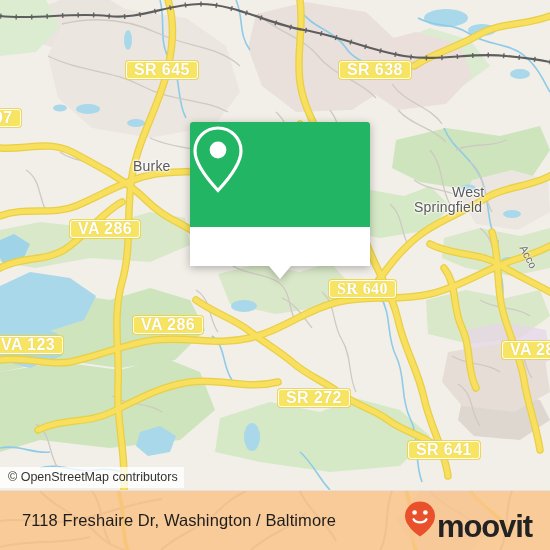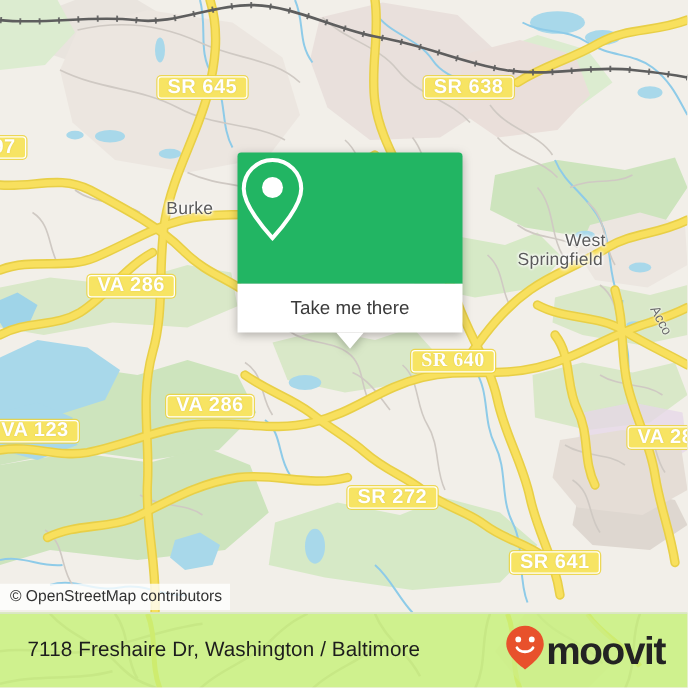--- a/index.html
+++ b/index.html
@@ -96,40 +96,40 @@
     font-size:12.5px;
     padding:3px 6px 4px 8px;
     white-space:nowrap;
     z-index:5;
   }
 
   
   #footer {
     position:absolute;
     left:0; top:490px; width:550px; height:60px;
-    background:#bef264;
+    background:#fdba74;
     border-top:1px solid #e2e2e2;
     display:flex; align-items:center; justify-content:space-between;
     padding:0 18px 0 22px;
     z-index:10;
   }
   #footer-ghost {
     position:absolute; left:0; top:0; width:550px; height:60px;
     overflow:hidden; opacity:.32; pointer-events:none;
   }
   #footer-address {
     position:relative;
     font-size:16.5px;
     color:#1d1d1d;
     letter-spacing:.1px;
     z-index:2;
   }
   #logo {
     position:relative;
-    display:flex; align-items:center; gap:1px;
+    display:flex; align-items:flex-end; gap:1px;
     z-index:2;
   }
   #logo-word {
     font-size:31px;
     font-weight:bold;
     color:#232323;
     letter-spacing:-1.1px;
     line-height:30px;
   }
 </style>
@@ -290,21 +290,20 @@
   <div id="popup">
     <div id="popup-head">
       <span>
         <svg width="56" height="72" viewBox="0 0 56 72">
           <path d="M28,6 C15.3,6 5,16.3 5,29 C5,42.5 22,62 28,68.5 C34,62 51,42.5 51,29 C51,16.3 40.7,6 28,6 Z" fill="none" stroke="#ffffff" stroke-width="3.2"></path>
           <circle cx="28" cy="28" r="8.4" fill="#ffffff"></circle>
         </svg>
       </span>
     </div>
     <div id="popup-body">
-      <span id="popup-body-label">Take me there</span>
       <div id="popup-tail"></div>
     </div>
   </div>
 
 </div>
 
 <div id="attribution">© OpenStreetMap contributors</div>
 
 <div id="footer">
   <div id="footer-ghost">

